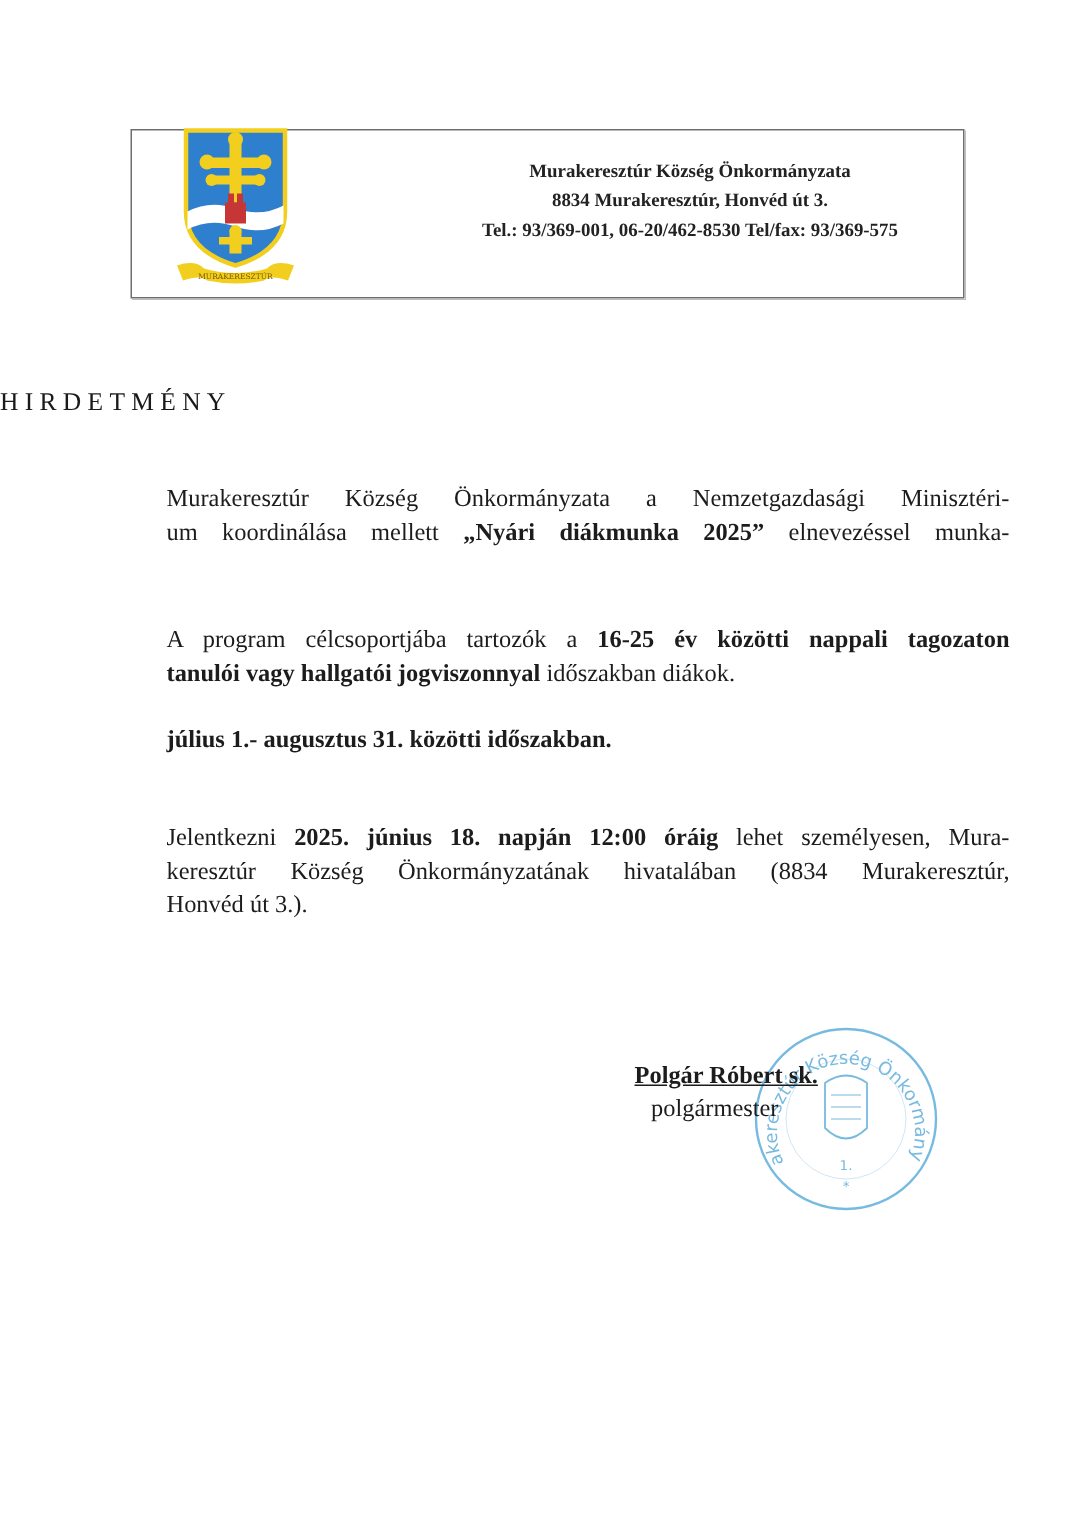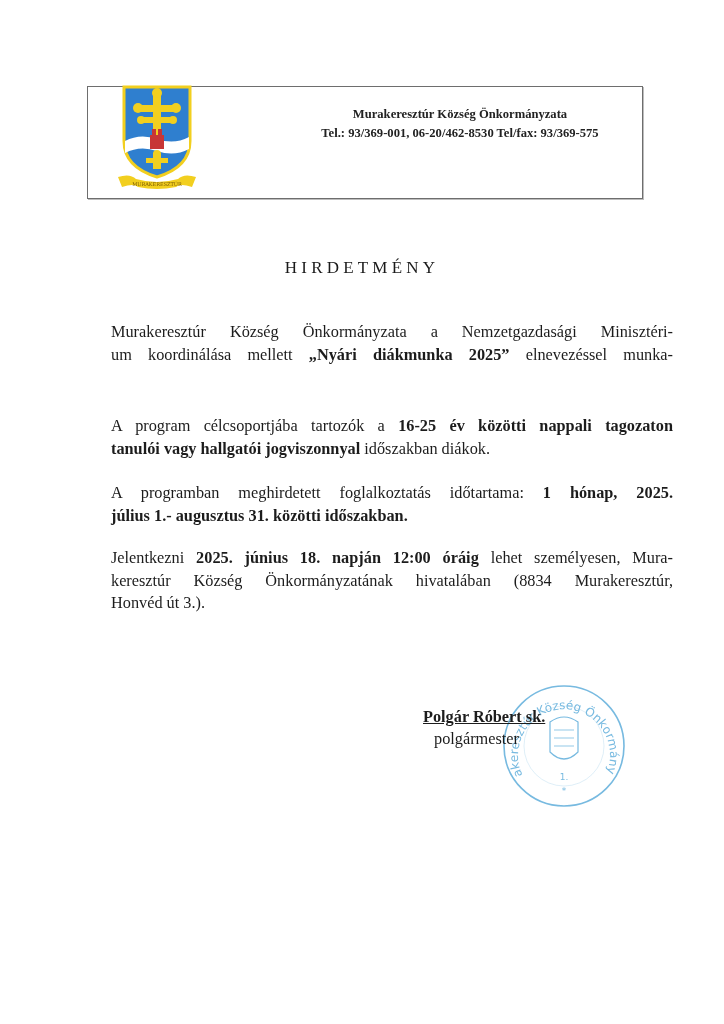--- a/index.html
+++ b/index.html
@@ -17,21 +17,21 @@
       position: absolute; left: 116px; top: 83px; width: 82px; height: 110px;
     }
     .header-text {
       position: absolute; left: 270px; width: 380px; top: 105px;
       text-align: center; font-weight: bold; font-size: 12.6px; line-height: 19.3px;
       color: #222;
     }
     .header-text .line { white-space: nowrap; }
     .header-text a { color: #2a3d9e; text-decoration: underline; font-weight: bold; }
     .title {
-      position: absolute; left: 0; width: 724px; top: 258px; text-align: center;
+      position: absolute; left: 0; width: 724px; top: 258px; 
       font-size: 17px; letter-spacing: 4.2px; font-weight: normal; color: #1a1a1a;
     }
     .para {
       position: absolute; left: 86px; width: 562px;
       font-size: 16.3px; line-height: 22.6px; text-align: justify; color: #1c1c1c; margin-left: 25px;
     }
     .para .l { display: block; text-align: justify; text-align-last: justify; white-space: nowrap; }
     .para .l.last { text-align-last: left; }
     .para b { font-weight: bold; }
     .p1 { top: 321px; }
@@ -68,37 +68,37 @@
     <rect x="30" y="75" width="22" height="5"></rect>
     <circle cx="41" cy="71" r="4"></circle>
   </g>
   <path d="M34 52 h14 v14 h-14 z M36 46 h4 v6 h-4 z M42 46 h4 v6 h-4 z" fill="#c73636"></path>
   <path d="M2 94 Q14 90 20 96 Q41 102 62 96 Q68 90 80 94 L76 104 Q64 100 60 104 Q41 108 22 104 Q18 100 6 104 Z" fill="#f2cf1f"></path>
   <text x="41" y="103" font-size="5" text-anchor="middle" fill="#7a5a00" font-family="DejaVu Serif, serif">MURAKERESZTÚR</text>
 </svg>
 
 <div class="header-text">
   <div class="line">Murakeresztúr Község Önkormányzata</div>
+  <div class="line">8834 Murakeresztúr, Honvéd út 3.</div>
   <div class="line">Tel.: 93/369-001, 06-20/462-8530 Tel/fax: 93/369-575</div>
 </div>
 
 <div class="title">HIRDETMÉNY</div>
 
 <div class="para p1">
   <span class="l">Murakeresztúr Község Önkormányzata a Nemzetgazdasági Minisztéri-</span>
   <span class="l"><span>um koordinálása mellett </span><b>„Nyári diákmunka 2025”</b><span> elnevezéssel munka-</span></span>
 </div>
 
 <div class="para p2">
   <span class="l"><span>A program célcsoportjába tartozók a </span><b>16-25 év közötti nappali tagozaton</b></span>
   <span class="l last"><b>tanulói vagy hallgatói jogviszonnyal</b><span> időszakban diákok.</span></span>
 </div>
 
 <div class="para p3">
-  <span class="l"><span>A programban meghirdetett foglalkoztatás időtartama: </span><b>1 hónap, 2025.</b></span>
   <span class="l last"><b>július 1.- augusztus 31. közötti időszakban.</b></span>
 </div>
 
 <div class="para p4">
   <span class="l"><span>Jelentkezni </span><b>2025. június 18. napján 12:00 óráig</b><span> lehet személyesen, Mura-</span></span>
   <span class="l">keresztúr Község Önkormányzatának hivatalában (8834 Murakeresztúr,</span>
   <span class="l last">Honvéd út 3.).</span>
 </div>
 
 <svg class="stamp" viewBox="0 0 128 128">

